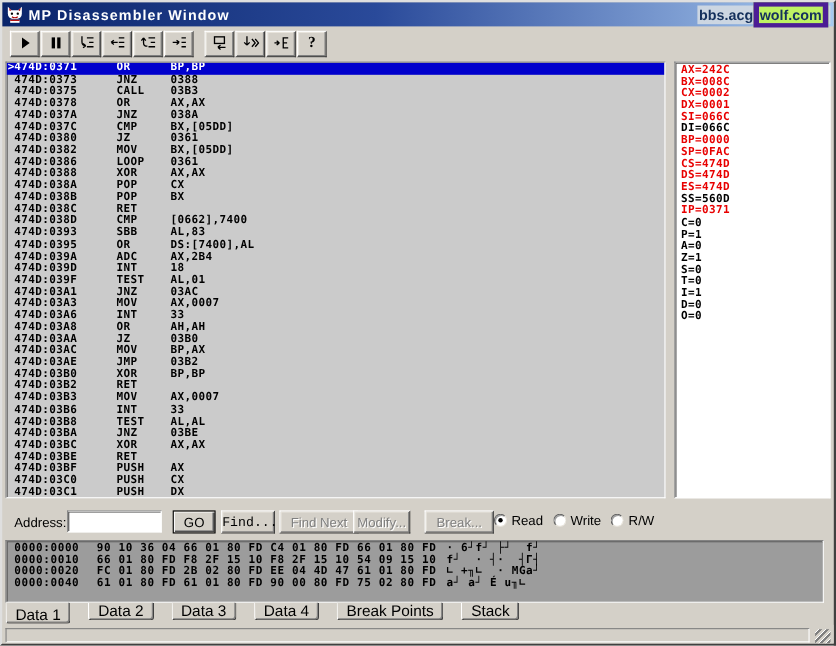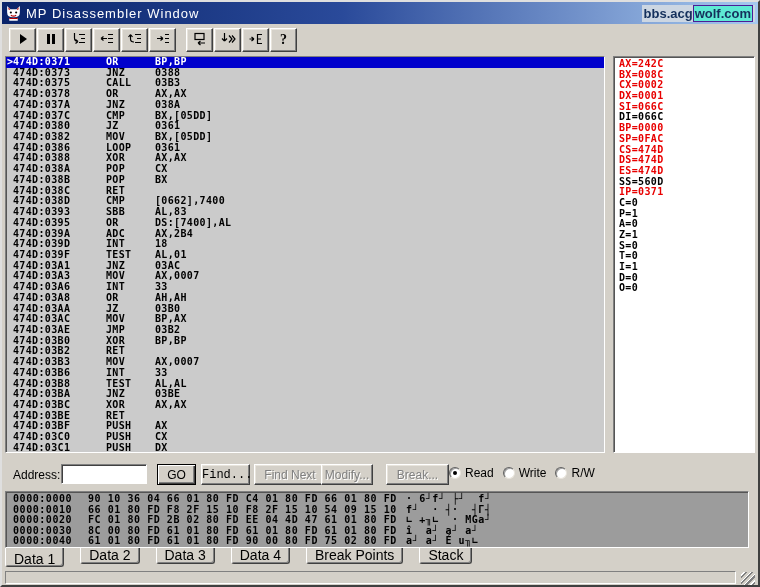--- a/index.html
+++ b/index.html
@@ -5,24 +5,24 @@
   html,body{margin:0;padding:0;background:#fff;}
   .window{position:relative;width:760px;height:587px;box-sizing:border-box;background:#d4d0c8;
           border:2px solid;border-color:#dfdfdf #404040 #404040 #dfdfdf;overflow:hidden;
           font-family:"Liberation Sans",sans-serif;}
   
   .titlebar{position:absolute;left:0;top:0;right:0;height:22px;
             background:linear-gradient(to right,#0a246a 0%,#2a4a9a 45%,#7a9ad0 80%,#a6caf0 100%);
             display:flex;align-items:center;padding:0 3px;}
   .app-icon{width:17px;height:17px;display:inline-block;}
   .app-icon svg{width:17px;height:17px;}
-  .title{color:#fff;font-weight:normal;font-size:13px;margin-left:4px;letter-spacing:1px;white-space:pre;}
+  .title{color:#fff;font-weight:bold;font-size:13px;margin-left:4px;letter-spacing:1px;white-space:pre;}
   .watermark{margin-left:auto;background:#ccd6e2;color:#14305c;font-weight:bold;font-size:13px;
              padding:0 2px;line-height:17px;}
-  .wm2{background:#5eead4;border:1px solid #4c1d95;padding:0 1px;}
+  .wm2{background:#bef264;border:5px solid #4c1d95;padding:0 1px;}
   
   .toolbar{position:absolute;left:2px;top:23px;right:2px;height:30px;display:flex;align-items:flex-start;
            padding:3px 0 0 5px;background:#d4d0c8;}
   .tbtn{width:27px;height:24px;background:#d4d0c8;border:1px solid;border-color:#fff #404040 #404040 #fff;
         box-shadow:inset -1px -1px 0 #808080,inset 1px 1px 0 #e8e4dc;margin-right:1px;padding:0;
         display:flex;align-items:center;justify-content:center;cursor:default;}
   .tbtn.group-gap{margin-left:9px;}
   .tbtn svg{width:16px;height:16px;}
   .tbtn .glyph{font-family:"Liberation Serif",serif;font-weight:bold;font-size:14px;color:#000;}
   
@@ -260,21 +260,20 @@
           <span class="circ"></span>
           <span class="radio-label">R/W</span>
         </span>
       </span>
   </div>
 
   <div class="memory" id="memory">
       <div class="mem-row"><span class="maddr">0000:0000</span><span class="mhex">90 10 36 04 66 01 80 FD C4 01 80 FD 66 01 80 FD</span><span class="mascii">· 6┘f┘ ├┘  f┘</span></div>
       <div class="mem-row"><span class="maddr">0000:0010</span><span class="mhex">66 01 80 FD F8 2F 15 10 F8 2F 15 10 54 09 15 10</span><span class="mascii">f┘  · ┤·  ┤Г┤</span></div>
       <div class="mem-row"><span class="maddr">0000:0020</span><span class="mhex">FC 01 80 FD 2B 02 80 FD EE 04 4D 47 61 01 80 FD</span><span class="mascii">∟ +╖∟  · MGa┘</span></div>
-      <div class="mem-row"><span class="maddr">0000:0030</span><span class="mhex">8C 00 80 FD 61 01 80 FD 61 01 80 FD 61 01 80 FD</span><span class="mascii">î  a┘ a┘ a┘</span></div>
       <div class="mem-row"><span class="maddr">0000:0040</span><span class="mhex">61 01 80 FD 61 01 80 FD 90 00 80 FD 75 02 80 FD</span><span class="mascii">a┘ a┘ É u╖∟</span></div>
     </div>
 
   <div class="tabs" id="tabs">
       <div class="tab active">Data 1</div>
       <div class="tab">Data 2</div>
       <div class="tab">Data 3</div>
       <div class="tab">Data 4</div>
       <div class="tab">Break Points</div>
       <div class="tab">Stack</div>

